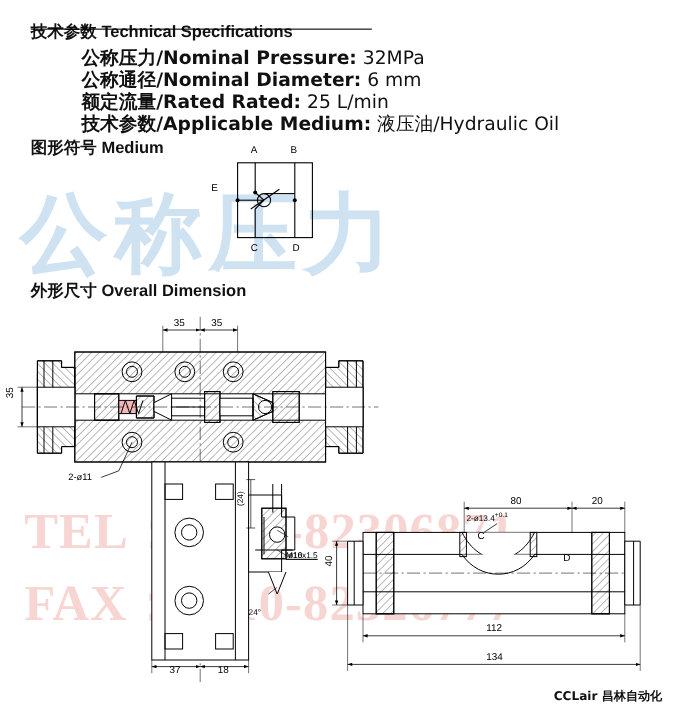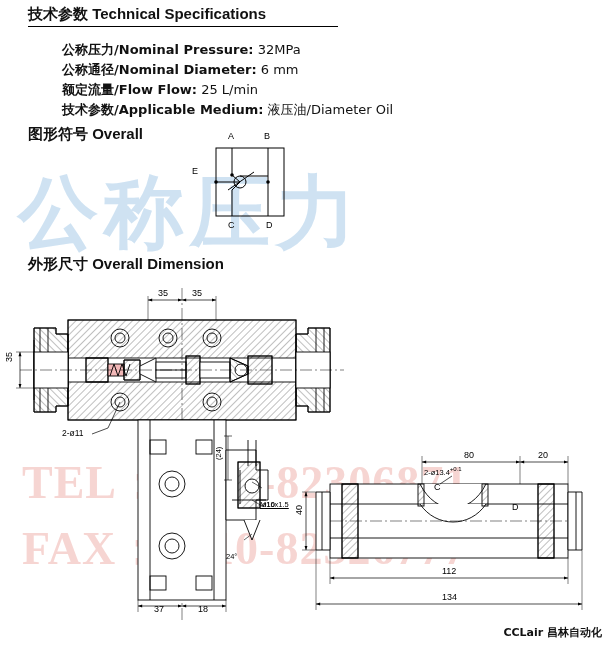--- a/index.html
+++ b/index.html
@@ -61,23 +61,24 @@
   .sect .cn{font-family:"DejaVu Sans", sans-serif;font-size:15px;}
   .sect .en{font-family:"Liberation Sans", sans-serif;font-size:15px;}
   .rule{
     position:absolute;
     height:1px;background:#000;
   }
 
   
   .spec{
     position:absolute;
-    font-size:13px;
+    font-size:17px;
     white-space:nowrap;
     font-family:"DejaVu Sans", sans-serif;
+    margin-left:12px;
   }
   .spec b{font-weight:700;}
   .spec .val{font-weight:400;}
 
   
   .lbl{
     position:absolute;
     font-size:9px;
     font-family:"Liberation Sans", sans-serif;
     color:#000;
@@ -98,46 +99,46 @@
 </style>
 </head>
 <body>
 
 <div class="page">
 
   <div class="wm wm-cn">公称压力</div>
   <div class="wm wm-tel">TEL：0510-82306871</div>
   <div class="wm wm-fax">FAX：0510-82326777</div>
 
-  <div class="sect" style="left:28px;top:5px;">
+  <div class="sect" style="left:28px;top:20px;">
     <span class="cn">技术参数</span>
     <span class="en">Technical Specifications</span>
   </div>
   <div class="rule" style="left:28px;top:26px;width:310px;"></div>
 
   <div class="spec" style="left:62px;top:41px;">
     <b>公称压力/Nominal Pressure:</b>
     <span class="val">32MPa</span>
   </div>
   <div class="spec" style="left:62px;top:61px;">
     <b>公称通径/Nominal Diameter:</b>
     <span class="val">6 mm</span>
   </div>
   <div class="spec" style="left:62px;top:81px;">
-    <b>额定流量/Flow Flow:</b>
+    <b>额定流量/Rated Rated:</b>
     <span class="val">25 L/min</span>
   </div>
   <div class="spec" style="left:62px;top:101px;">
     <b>技术参数/Applicable Medium:</b>
-    <span class="val">液压油/Diameter Oil</span>
+    <span class="val">液压油/Hydraulic Oil</span>
   </div>
 
   <div class="sect" style="left:28px;top:125px;">
     <span class="cn">图形符号</span>
-    <span class="en">Overall</span>
+    <span class="en">Medium</span>
   </div>
 
   <svg width="612" height="646">
     <g stroke="#000" fill="none" stroke-width="1">
       <rect x="216" y="148" width="68" height="68"></rect>
 
       <line x1="232" y1="148" x2="232" y2="175"></line>
 
       <line x1="268" y1="148" x2="268" y2="182"></line>
 

